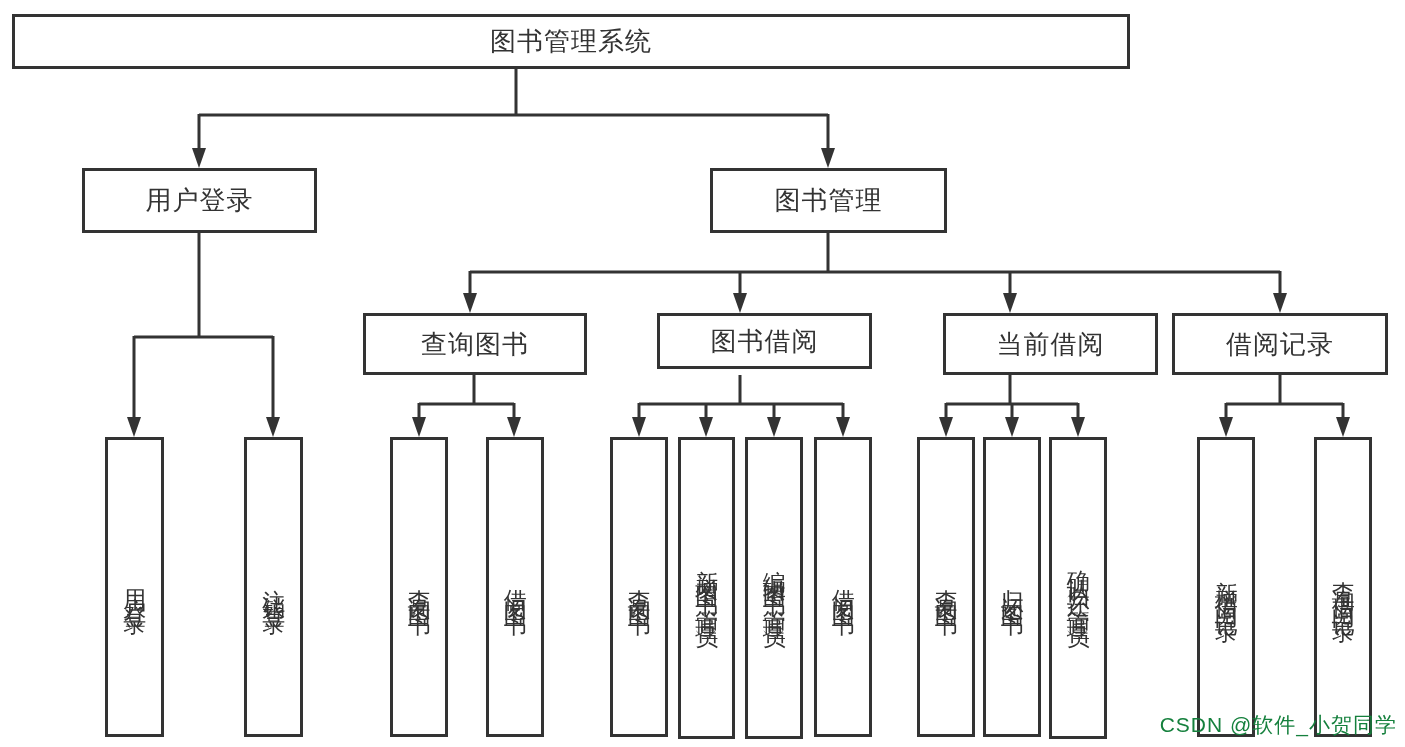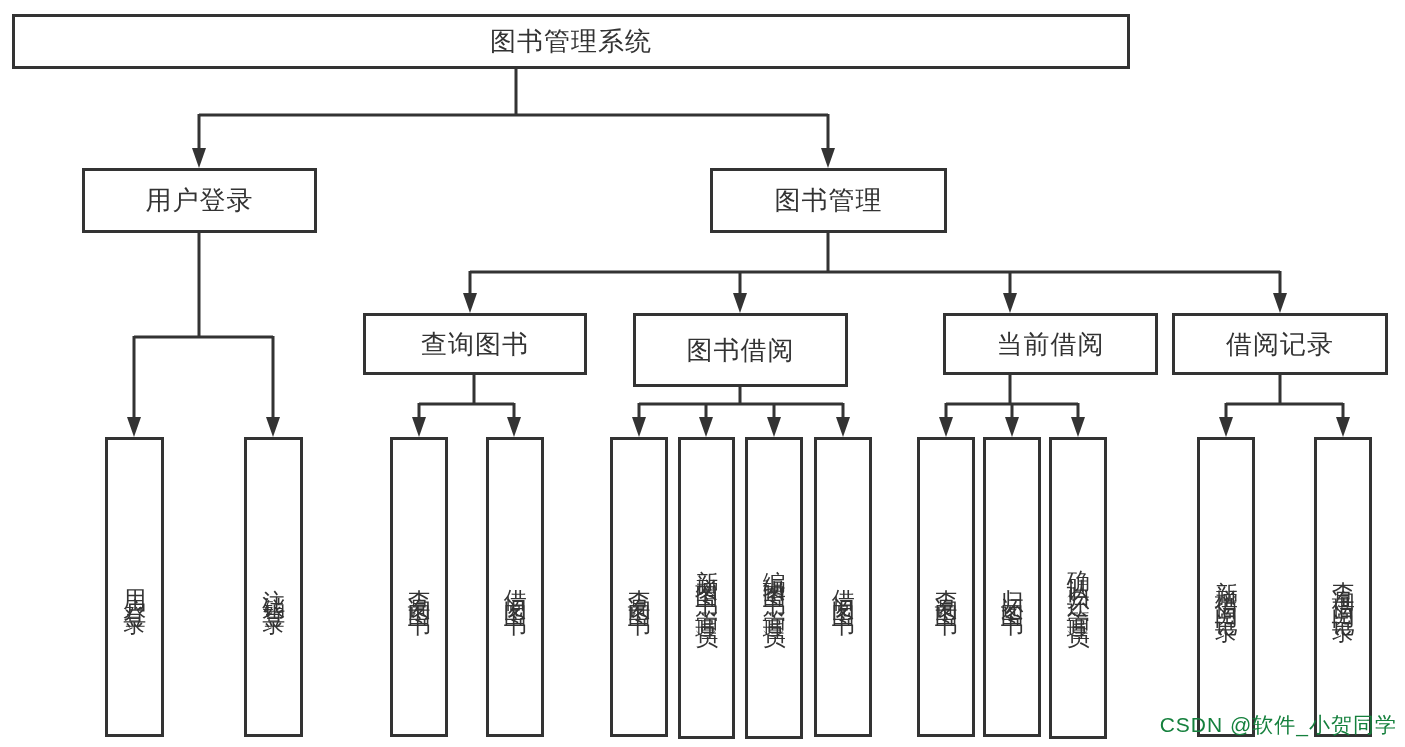--- a/index.html
+++ b/index.html
@@ -82,21 +82,21 @@
   <div class="box h-box" style="left:82px;top:168px;width:235px;height:65px">
     <span class="lbl">用户登录</span>
   </div>
   <div class="box h-box" style="left:710px;top:168px;width:237px;height:65px">
     <span class="lbl">图书管理</span>
   </div>
 
   <div class="box h-box" style="left:363px;top:313px;width:224px;height:62px">
     <span class="lbl">查询图书</span>
   </div>
-  <div class="box h-box" style="left:633px;top:313px;width:215px;height:74px">
+  <div class="box h-box" style="left:657px;top:313px;width:215px;height:56px">
     <span class="lbl">图书借阅</span>
   </div>
   <div class="box h-box" style="left:943px;top:313px;width:215px;height:62px">
     <span class="lbl">当前借阅</span>
   </div>
   <div class="box h-box" style="left:1172px;top:313px;width:216px;height:62px">
     <span class="lbl">借阅记录</span>
   </div>
 
   <div class="box v-box" style="left:105px;top:437px;width:59px;height:300px">

